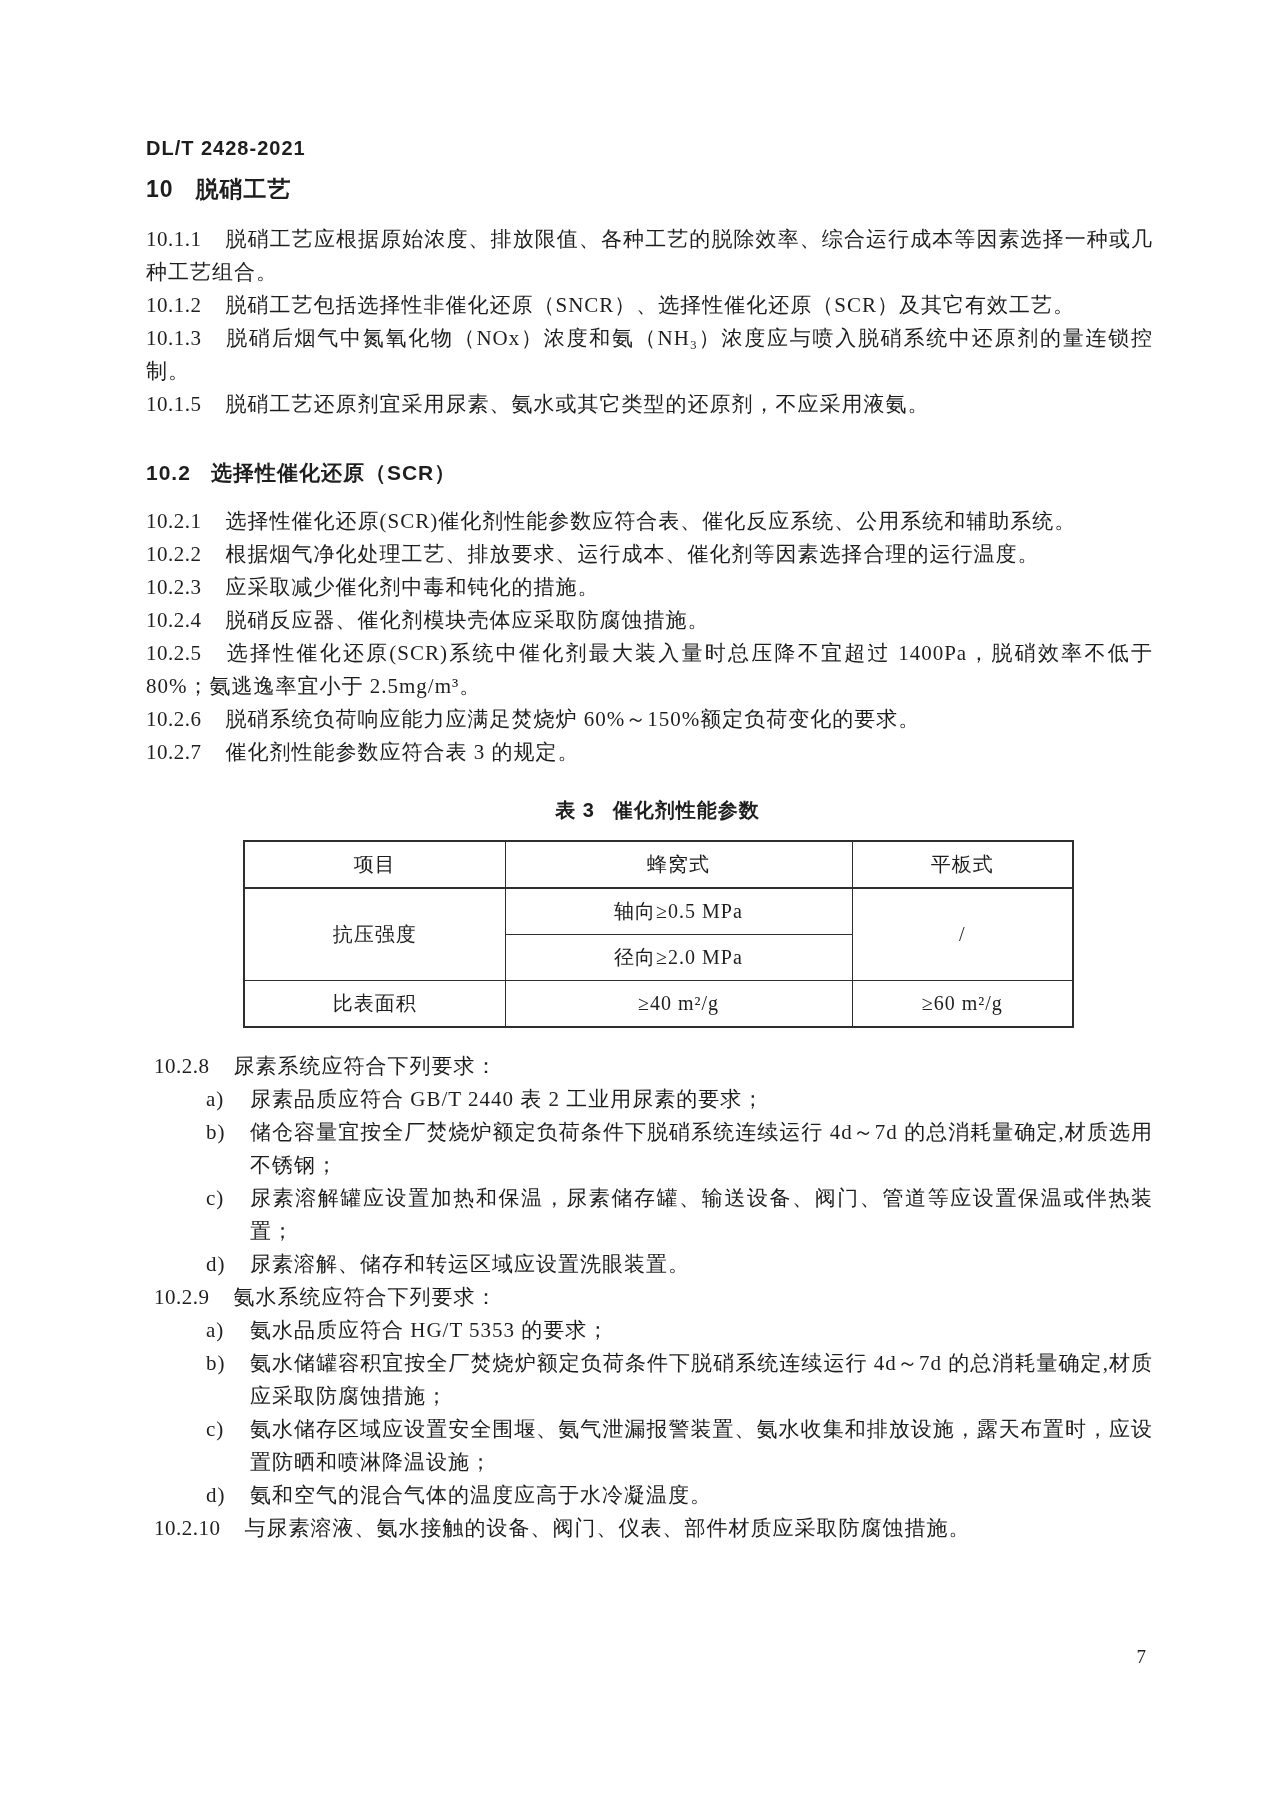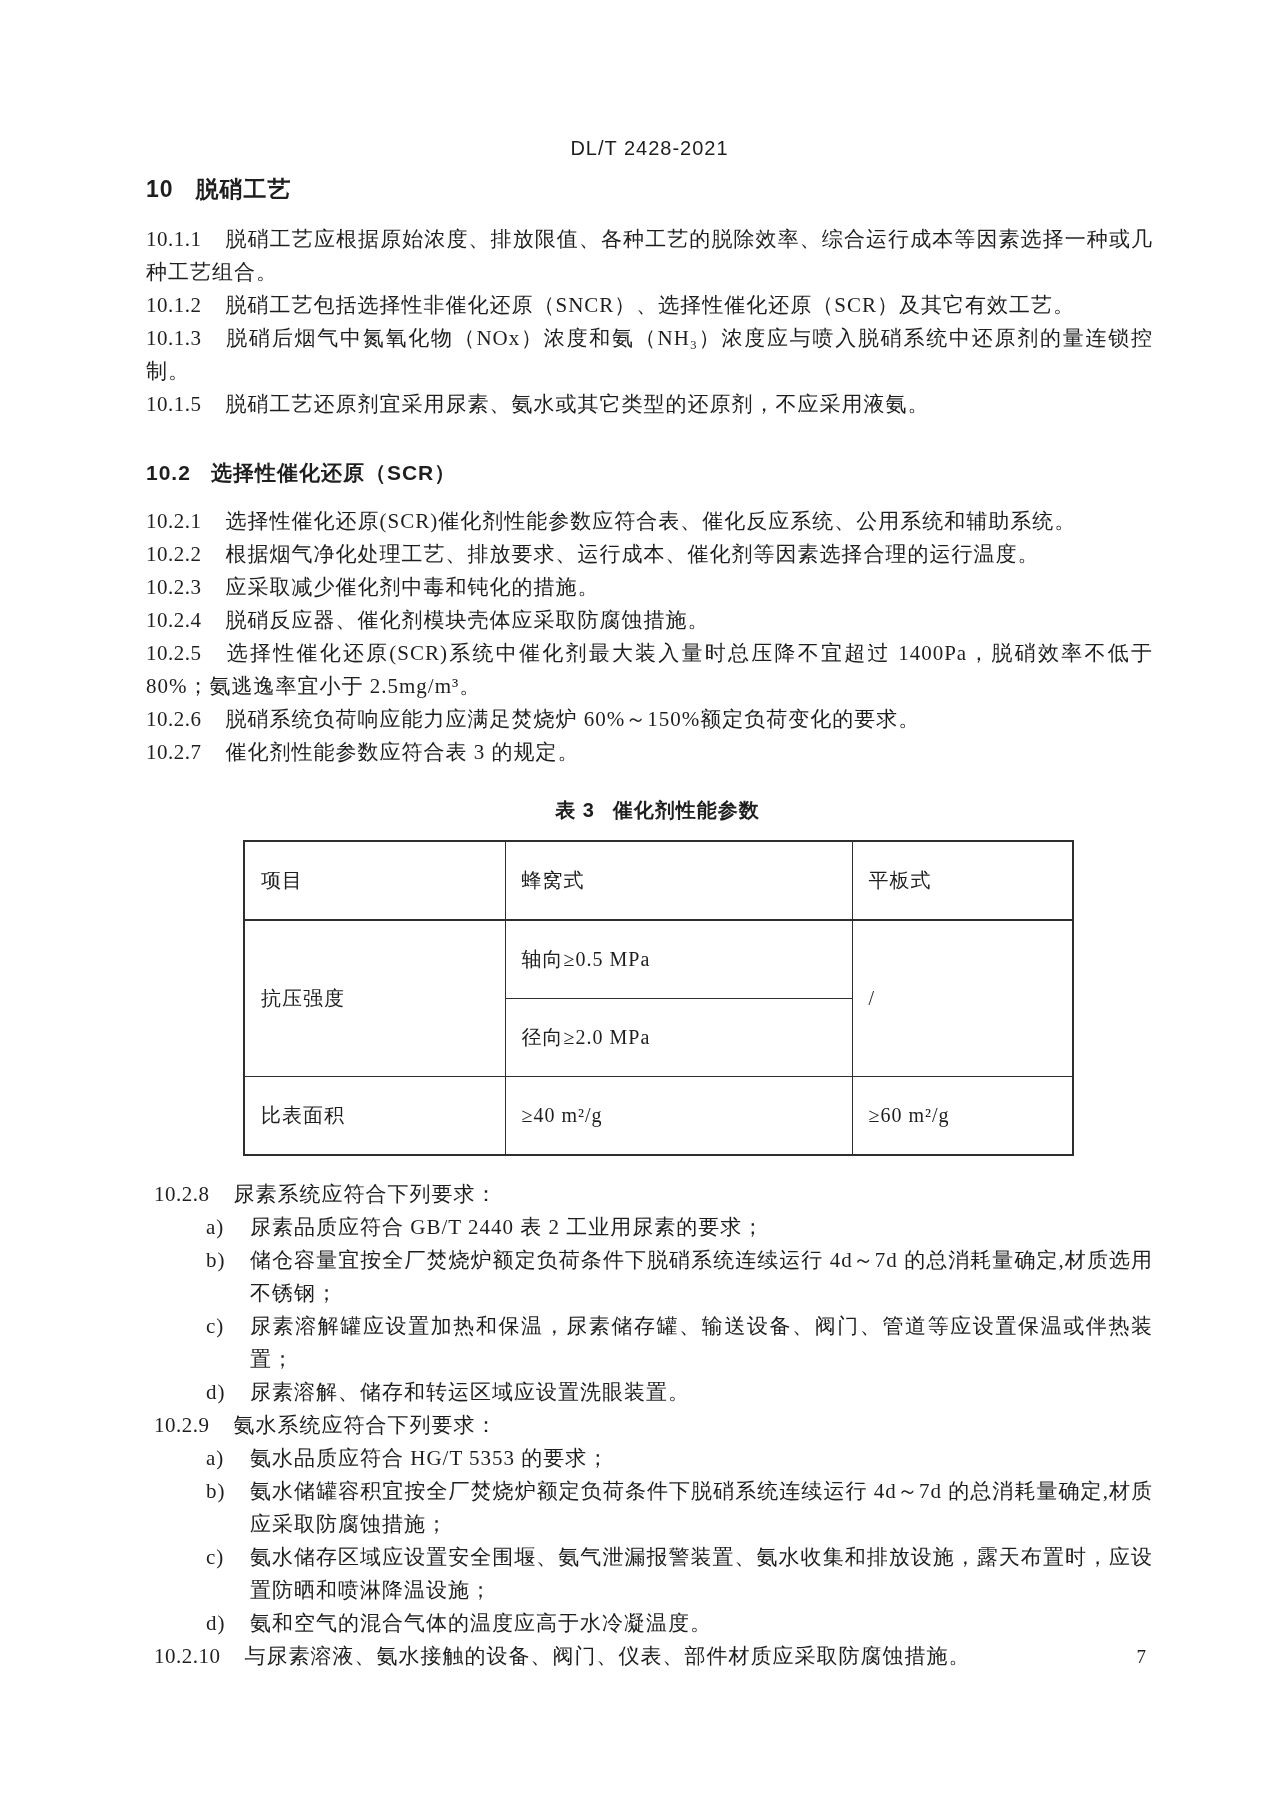--- a/index.html
+++ b/index.html
@@ -7,23 +7,23 @@
     box-sizing:border-box;
     width:1271px;height:1797px;
     padding:136px 118px 0 146px;
     position:relative;
     background:#ffffff;
     color:#1e1e1e;
     font-family:"Liberation Serif","DejaVu Serif",serif;
     overflow:hidden;
   }
   .doc-header{
-    text-align:center;
+    text-align:left;
     font-family:"Liberation Sans","DejaVu Sans",sans-serif;
-    font-size:20px;font-weight:400;letter-spacing:1px;
+    font-size:20px;font-weight:700;letter-spacing:1px;
     height:24px;line-height:24px;
   }
   h1.chapter{
     margin:14px 0 0 0;
     font-family:"Liberation Sans","DejaVu Sans",sans-serif;
     font-size:23px;font-weight:700;letter-spacing:1px;
   }
   h1.chapter .hnum{margin-right:22px;}
   h2.section{
     margin:38px 0 0 0;
@@ -59,23 +59,23 @@
   }
   .t3-caption .cap-label{margin-right:18px;}
   table.t3{
     width:829px;margin:16px 0 0 97px;
     border-collapse:collapse;table-layout:fixed;
     border:2px solid #2e2e2e;
   }
   table.t3 td{
     border:1px solid #2e2e2e;
     height:45px;
-    vertical-align:middle;
+    text-align:center;vertical-align:middle;
     font-size:20px;letter-spacing:1px;
-    padding:16px;
+    padding:0;
     font-family:Liberation Serif, serif;
   }
   table.t3 tr.thead td{border-bottom-width:2px;}
   .after-table{margin-top:22px;margin-left:8px;}
   .page-number{
     position:absolute;
     top:1646px;right:125px;
     font-size:19px;
     font-family:"Liberation Serif","DejaVu Serif",serif;
   }

